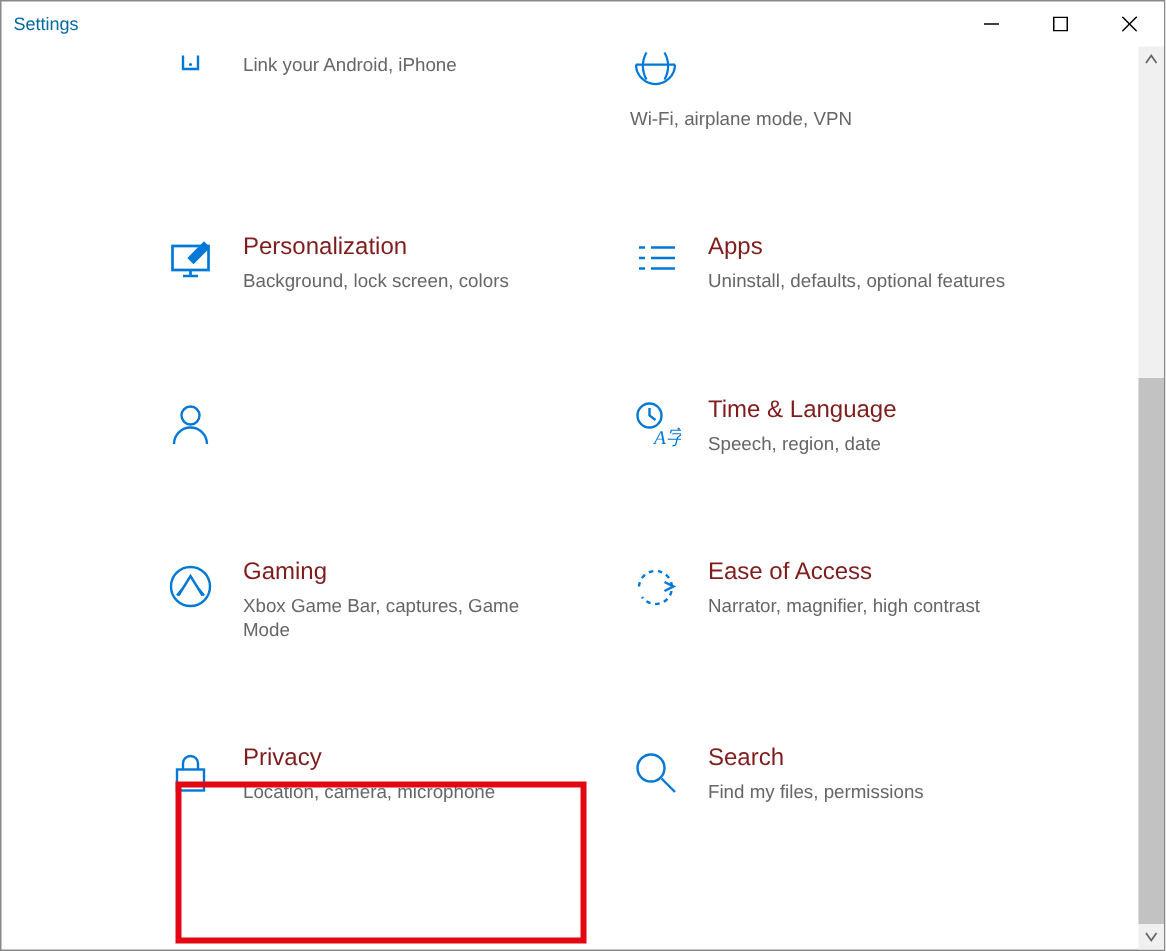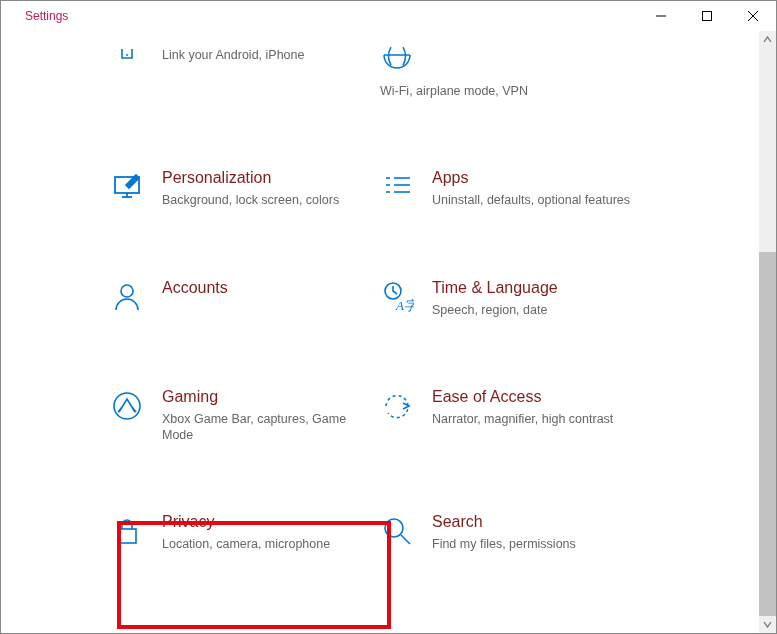--- a/index.html
+++ b/index.html
@@ -18,23 +18,23 @@
     border: 1px solid #888;
     box-sizing: border-box;
     position: relative;
     background: #fff;
   }
   .titlebar {
     height: 30px;
     display: flex;
     align-items: center;
     justify-content: space-between;
-    padding-left: 24px;
+    padding-left: 8px;
     font-size: 12px;
-    color: #be185d;
+    color: #0369a1;
   }
   .titlebar .title {
     line-height: 30px;
   }
   .win-controls {
     display: flex;
     height: 100%;
   }
   .win-btn {
     width: 46px;
@@ -85,22 +85,23 @@
     bottom: 0;
     padding-top: 2px;
     display: flex;
     justify-content: center;
   }
   .grid {
     display: grid;
     grid-template-columns: 270px 270px;
     column-gap: 0px;
     row-gap: 58px;
-    margin-top: 12px;
+    margin-top: 0;
     width: 540px;
+    gap: 40px;
   }
   .category {
     display: flex;
     align-items: flex-start;
     cursor: default;
   }
   .cat-icon {
     width: 34px;
     height: 34px;
     flex: 0 0 34px;
@@ -229,21 +230,20 @@
         </div>
 
         <div class="category">
           <span class="cat-icon">
             <svg viewBox="0 0 34 34">
                 <circle cx="17" cy="11" r="6"></circle>
                 <path d="M6 30 a11 11 0 0 1 22 0"></path>
               </svg>
           </span>
           <div class="cat-text">
-            <div class="cat-title">Accounts</div>
           </div>
         </div>
 
         <div class="category">
           <span class="cat-icon">
             <svg viewBox="0 0 34 34">
                 <circle cx="13" cy="11" r="8"></circle>
                 <path d="M13 6 v5 l4 3"></path>
                 <text x="16" y="30" font-size="13" fill="#0078d7" stroke="none" font-family="Segoe UI">A字</text>
               </svg>

